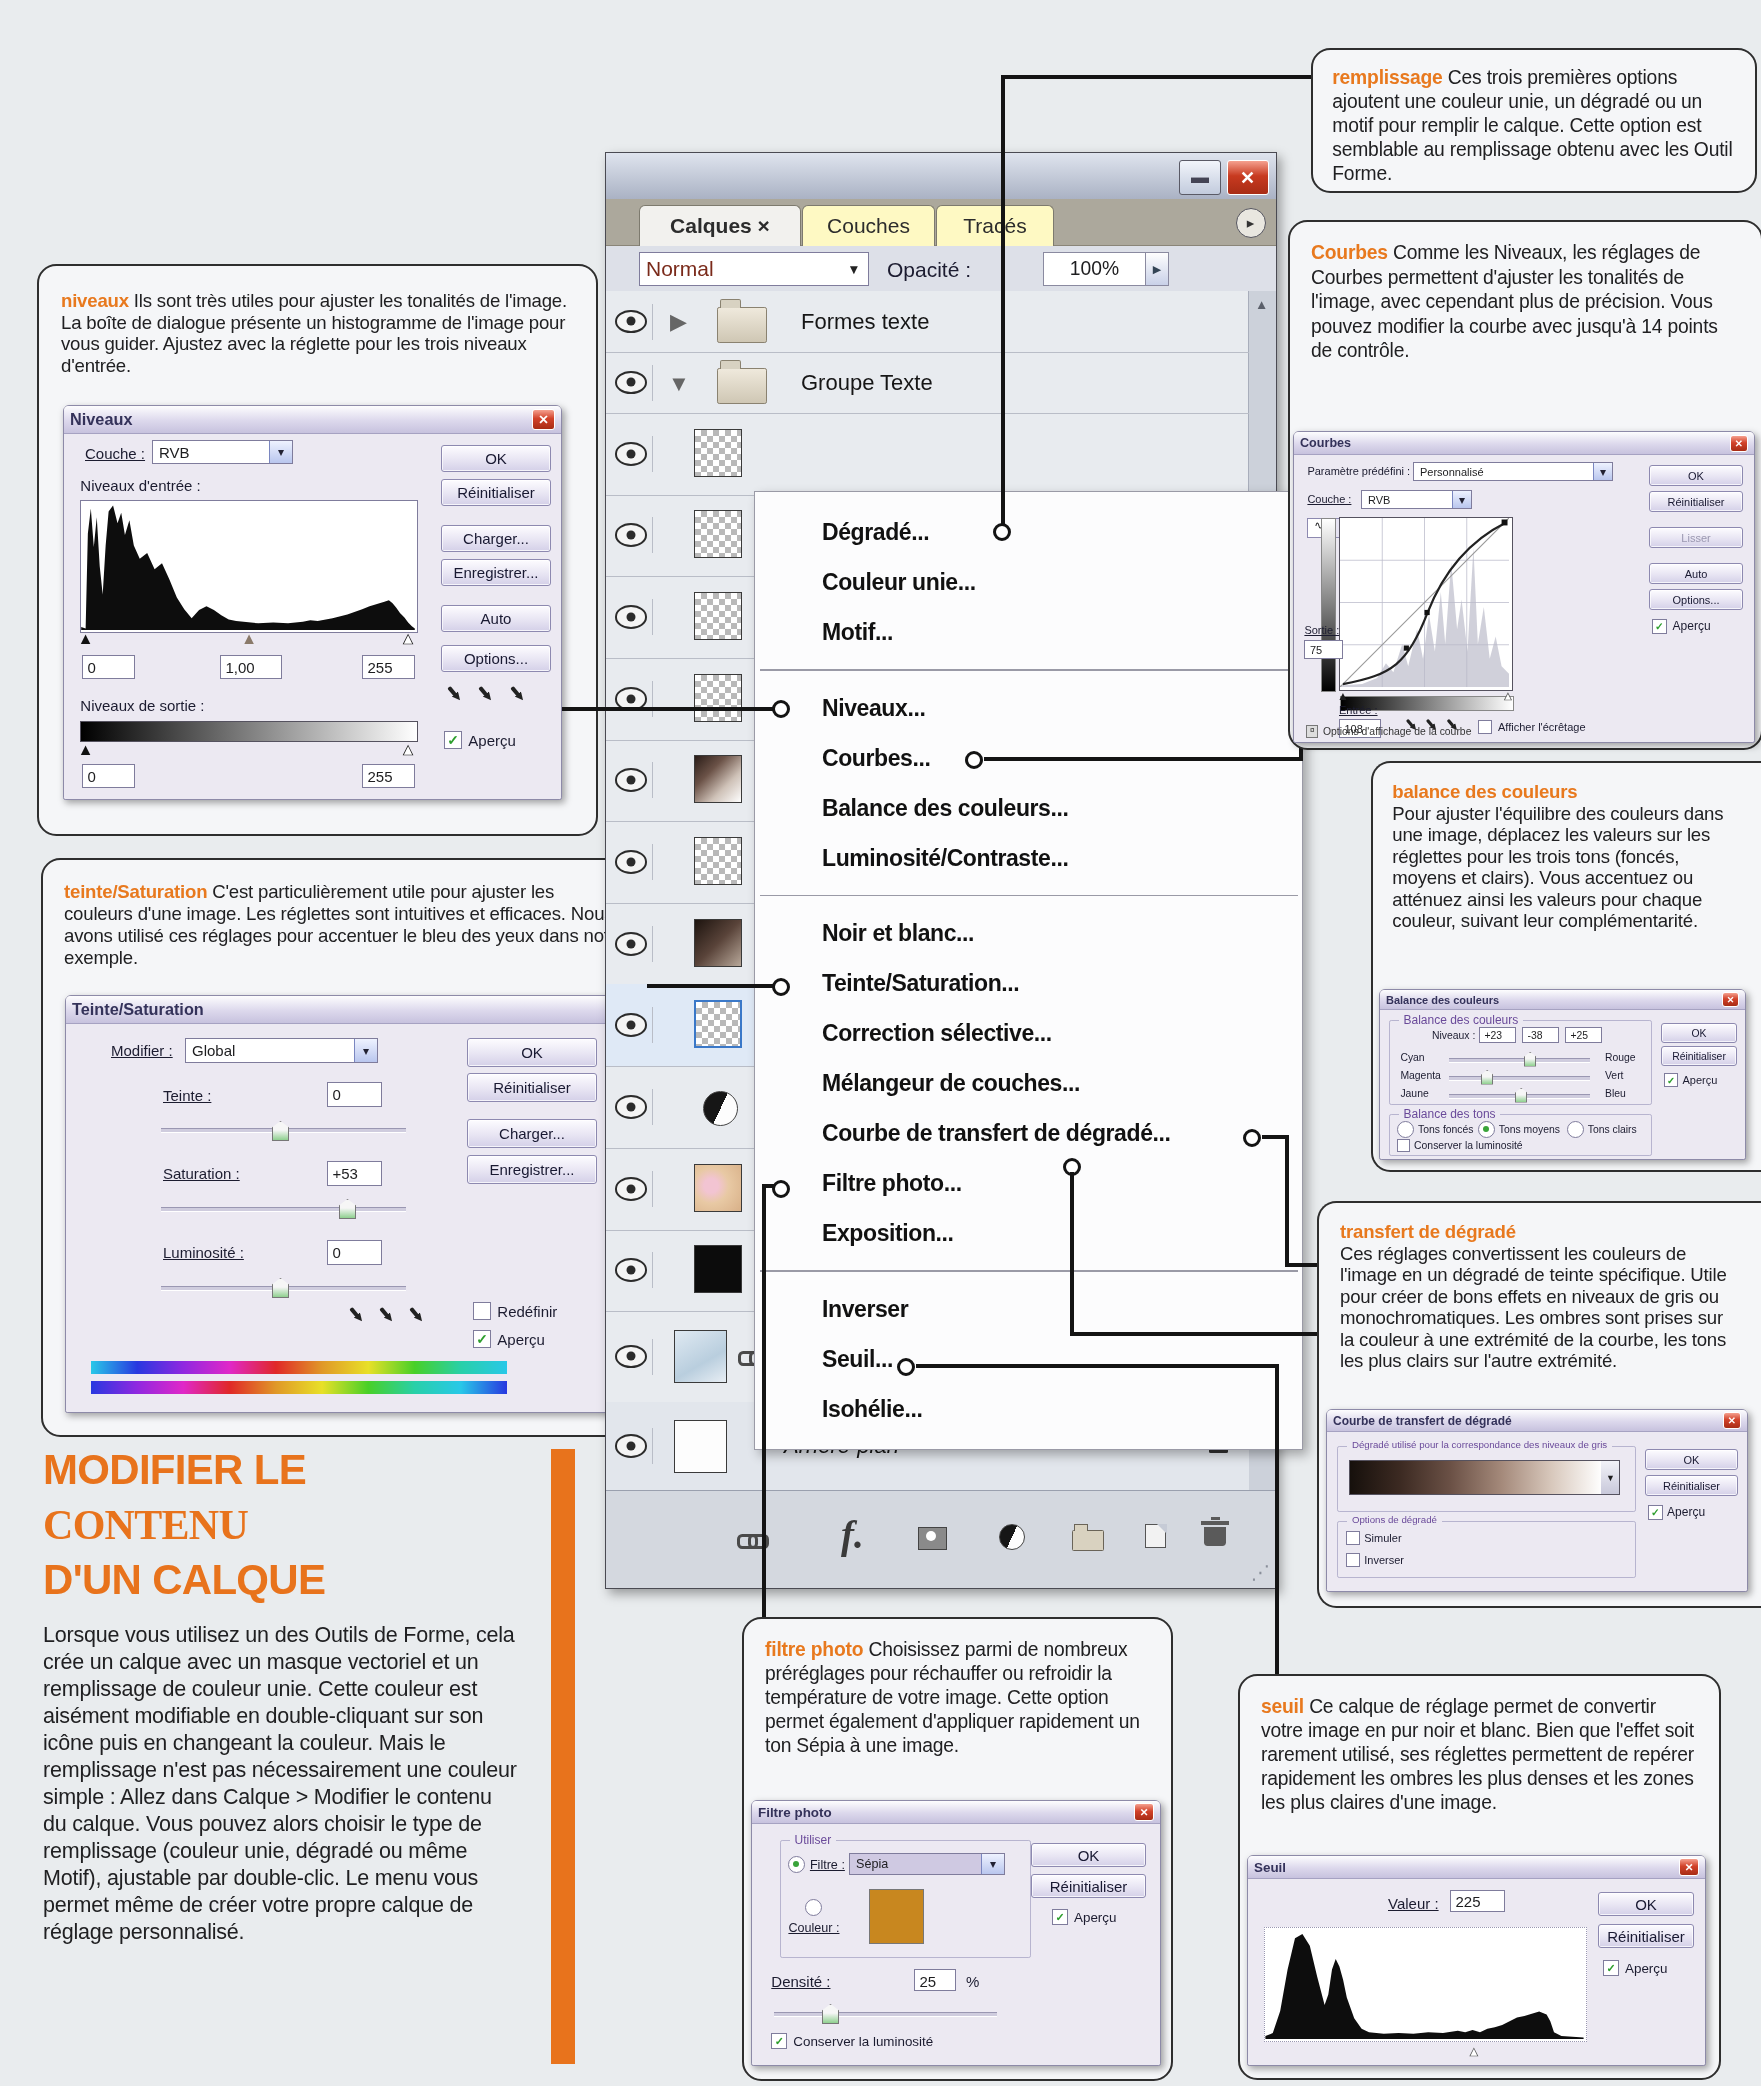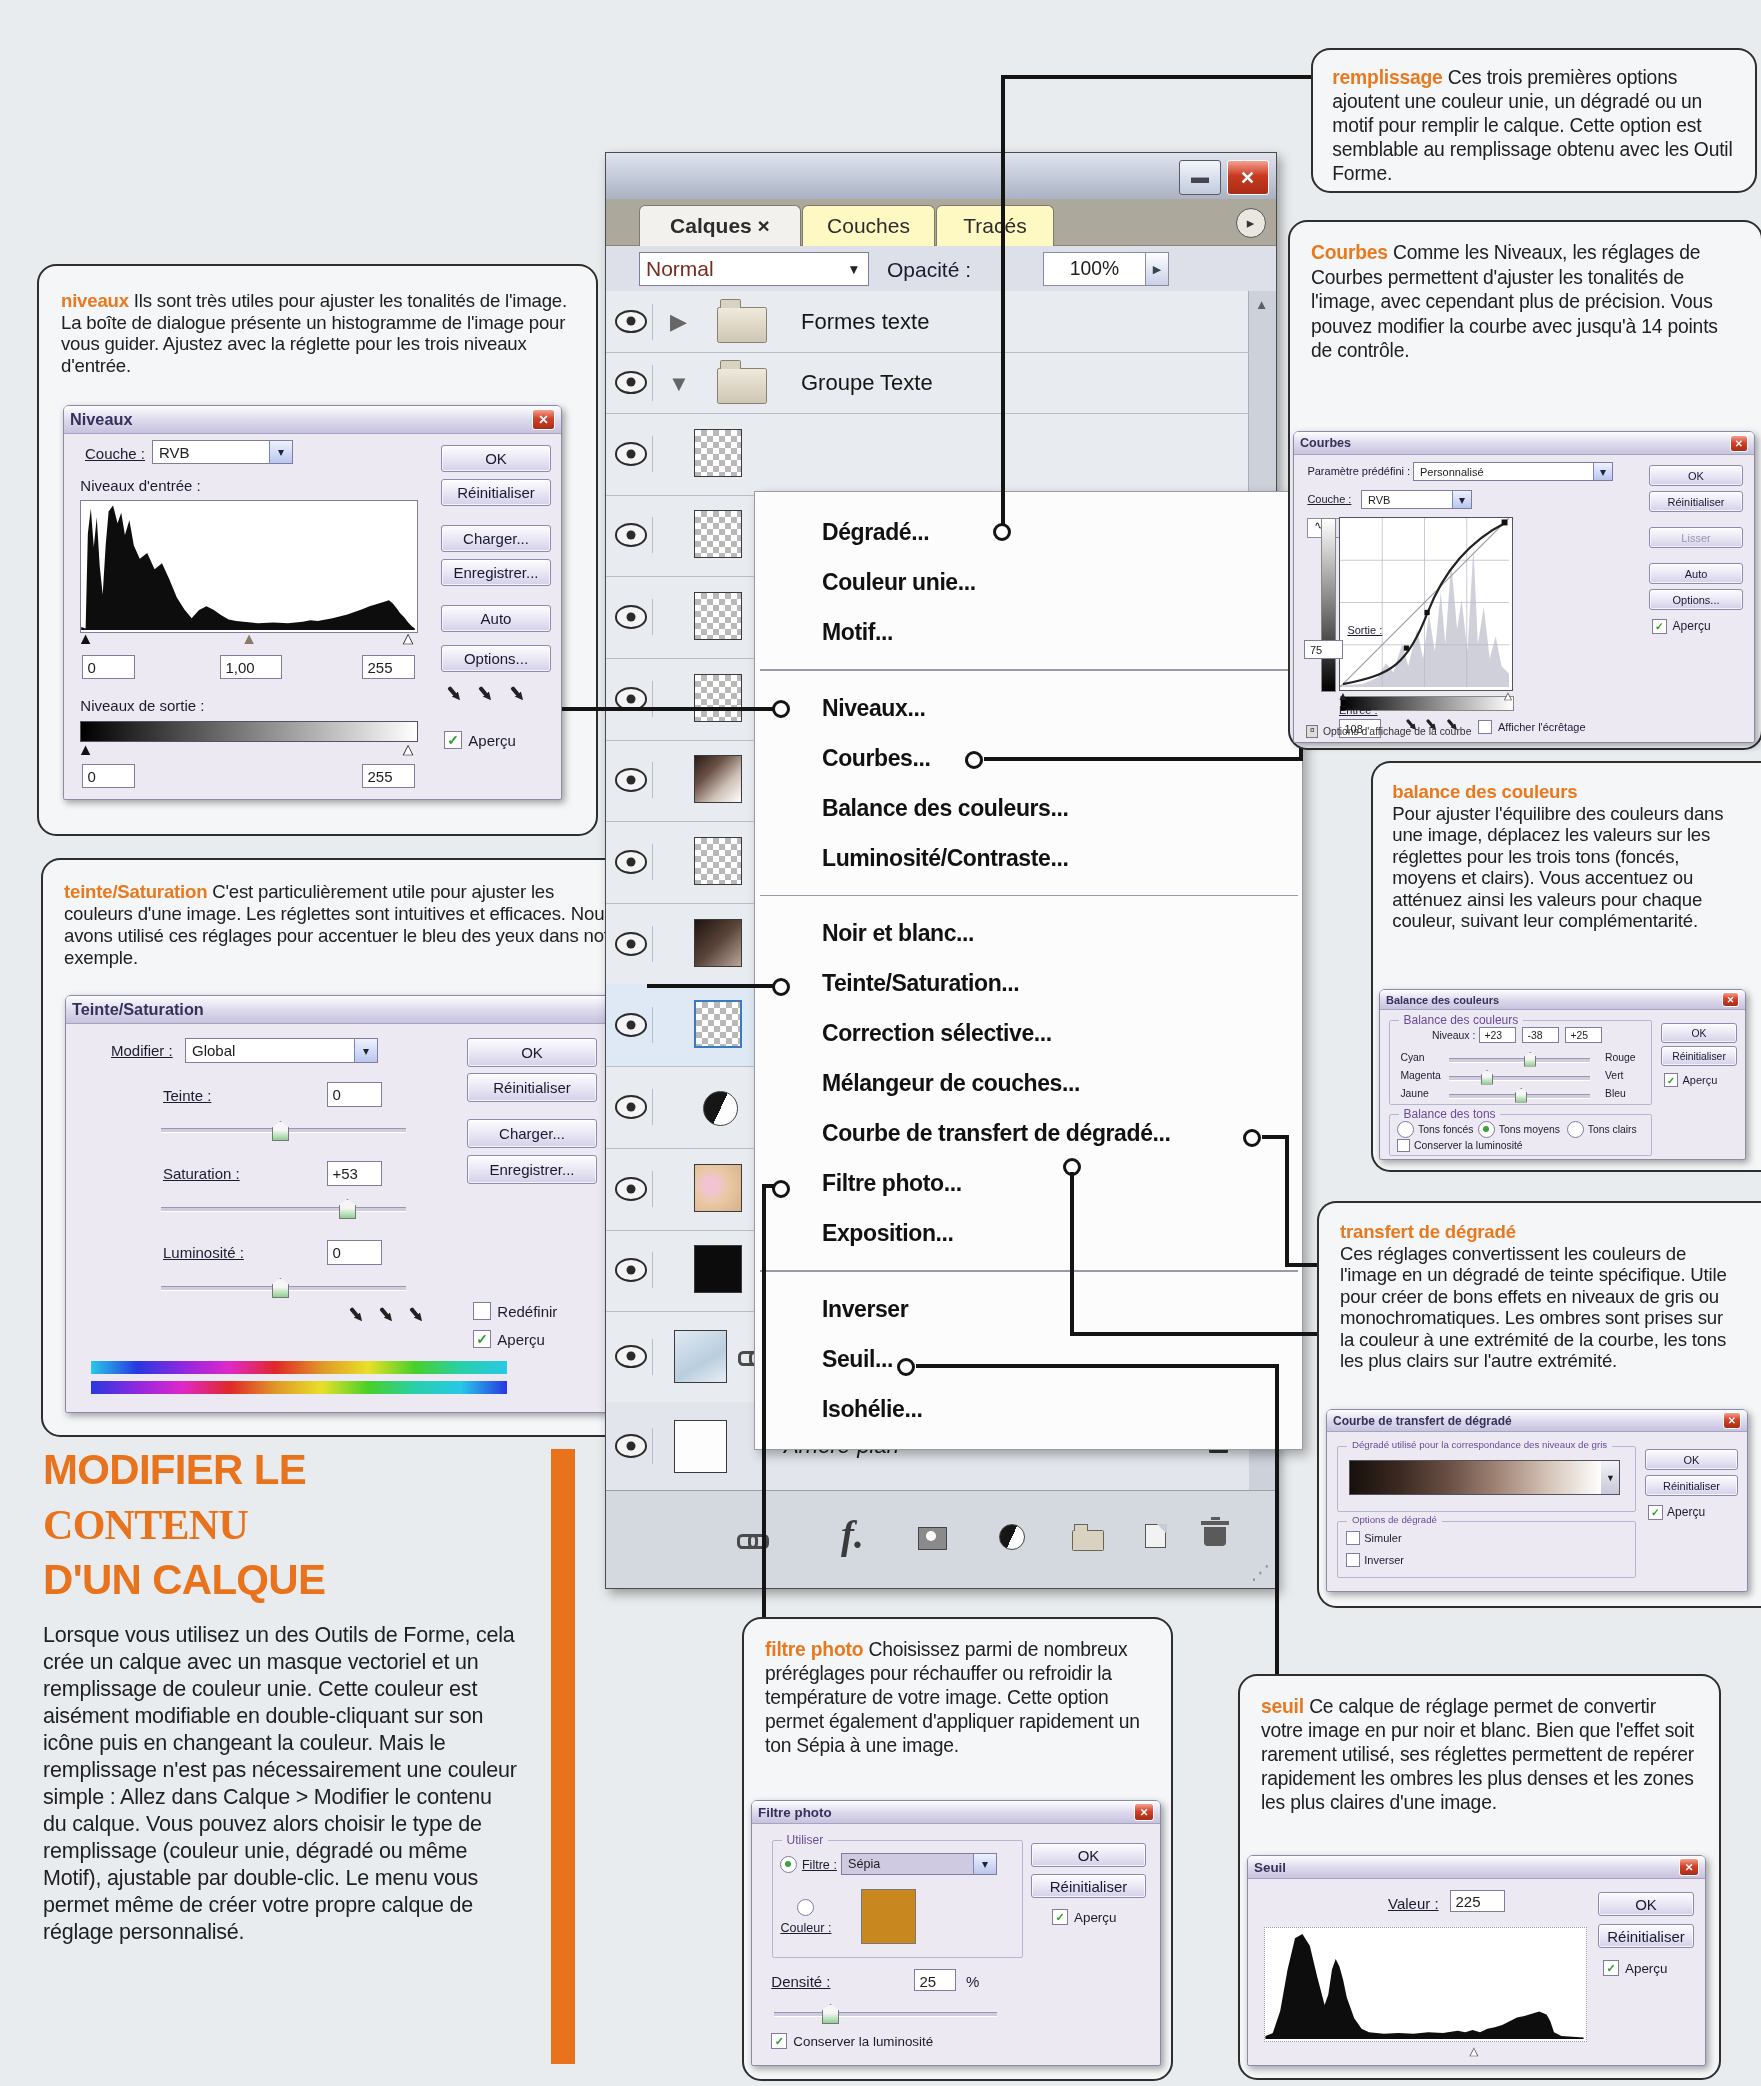--- a/index.html
+++ b/index.html
@@ -528,21 +528,21 @@
         </g>
         <line x1="0" y1="228" x2="228" y2="0" stroke="#999" stroke-width="1.5"></line>
         <path d="M4,224 C 70,212 92,196 118,128 C 142,66 180,28 224,6" fill="none" stroke="#222" stroke-width="3"></path>
         <rect x="86" y="172" width="7" height="7" fill="#111"></rect>
         <rect x="114" y="124" width="7" height="7" fill="#111"></rect>
         <rect x="218" y="2" width="8" height="8" fill="#111"></rect>
       </svg>
       <div style="position:absolute;left:-19.3px;top:0;width:13.4px;height:100%;background:linear-gradient(#fff,#000);border:0.7px solid #888;"></div>
       <div style="position:absolute;left:0;bottom:-21px;width:100%;height:13.4px;background:linear-gradient(90deg,#000,#fff);border:0.7px solid #888;"></div>
     </div>
-    <div class="lbl" style="left:10.4px;top:192px;font-size:11px;text-decoration:underline;margin-left:43px;">Sortie :</div>
+    <div class="lbl" style="left:10.4px;top:192px;font-size:11px;text-decoration:underline;">Sortie :</div>
     <div class="field" style="left:10.4px;top:208px;width:39px;height:19.3px;font-size:11px;">
         <span>75</span>
       </div>
     <span class="abs" style="left:43px;top:257px;font-size:12px;">▲</span>
     <span class="abs" style="left:208px;top:257px;font-size:12px;-webkit-text-stroke:0.7px #555;color:#fff;">▲</span>
     <div class="lbl" style="left:45px;top:272px;font-size:11px;text-decoration:underline;">Entrée :</div>
     <div class="field" style="left:45px;top:287px;width:42px;height:19.3px;font-size:11px;">
         <span>108</span>
       </div>
     <div class="abs" style="left:104px;top:284px;display:flex;gap:7.4px;transform:scale(.8);">
@@ -692,21 +692,21 @@
     <div class="para" style="position:absolute;left:21px;top:19.3px;width:385px;font-size:19.3px;line-height:24px;">
       <span class="kw">filtre photo</span>
       <span>Choisissez parmi de nombreux préréglages pour réchauffer ou refroidir la température de votre image. Cette option permet également d'appliquer rapidement un ton Sépia à une image.</span>
     </div>
   </div>
   <div class="dlg" style="left:751px;top:1800px;width:408px;height:264px;">
     <div class="tb small" style="height:22px;font-size:13.4px;">
       <span>Filtre photo</span>
       <span class="xbtn" style="width:18px;height:16.3px;font-size:10.4px;">✕</span>
     </div>
-    <div class="grp" style="left:20px;top:39px;width:249px;height:116px;">
+    <div class="grp" style="left:28px;top:39px;width:249px;height:116px;">
       <span class="gl" style="background:#ece9f2;">Utiliser</span>
       <div class="check" style="left:7.4px;top:15px;font-size:12.6px;gap:4.5px;">
         <span class="radio on"></span>
           <span style="text-decoration:underline;">Filtre :</span>
       </div>
       <div class="combo" style="left:68px;top:12px;width:156px;height:22px;font-size:12.6px;background:#cfc9e2;">
         <span class="ctext">Sépia</span>
           <span class="carr">▾</span>
       </div>
       <div class="check" style="left:7.4px;top:58px;font-size:12.6px;gap:4.5px;flex-direction:column;">

